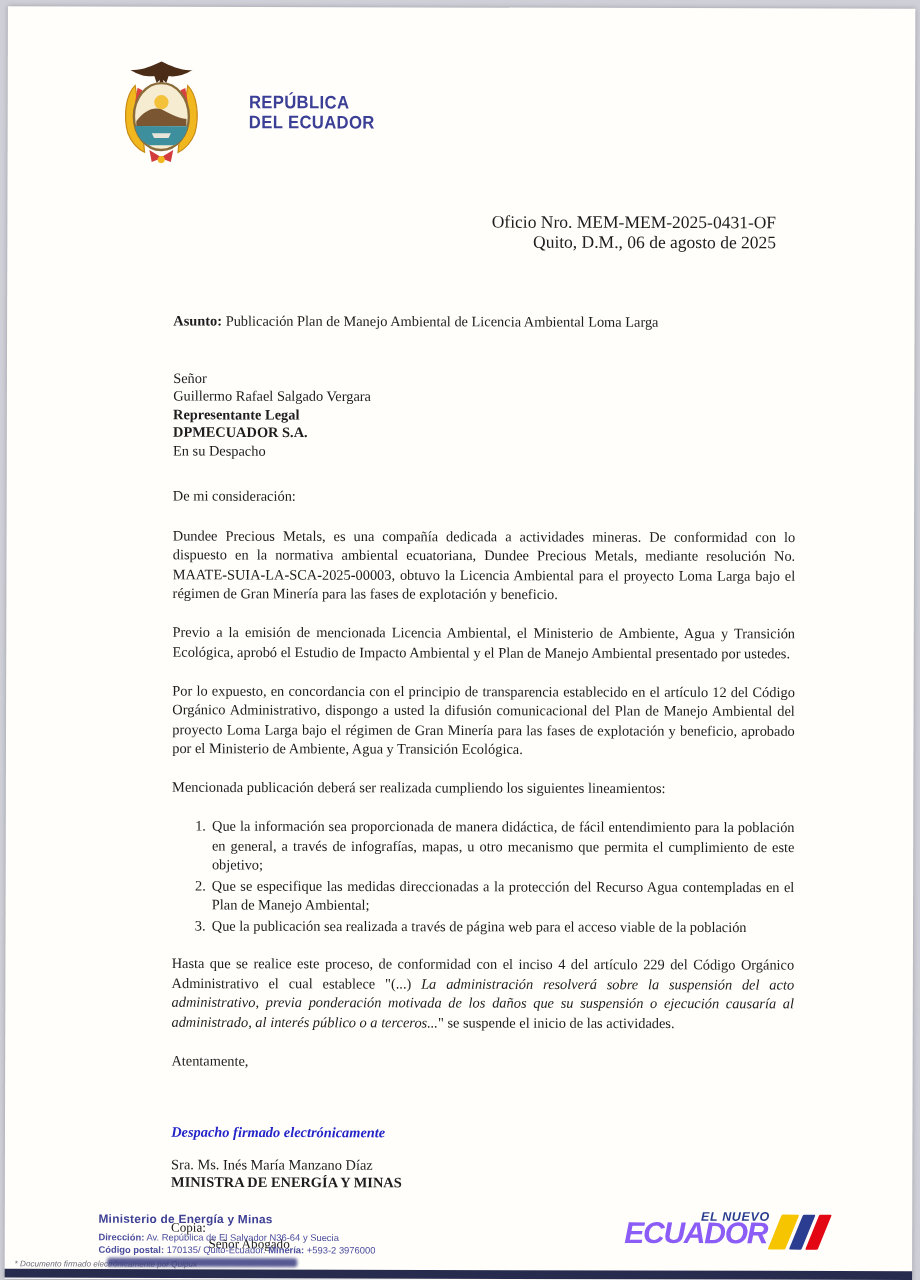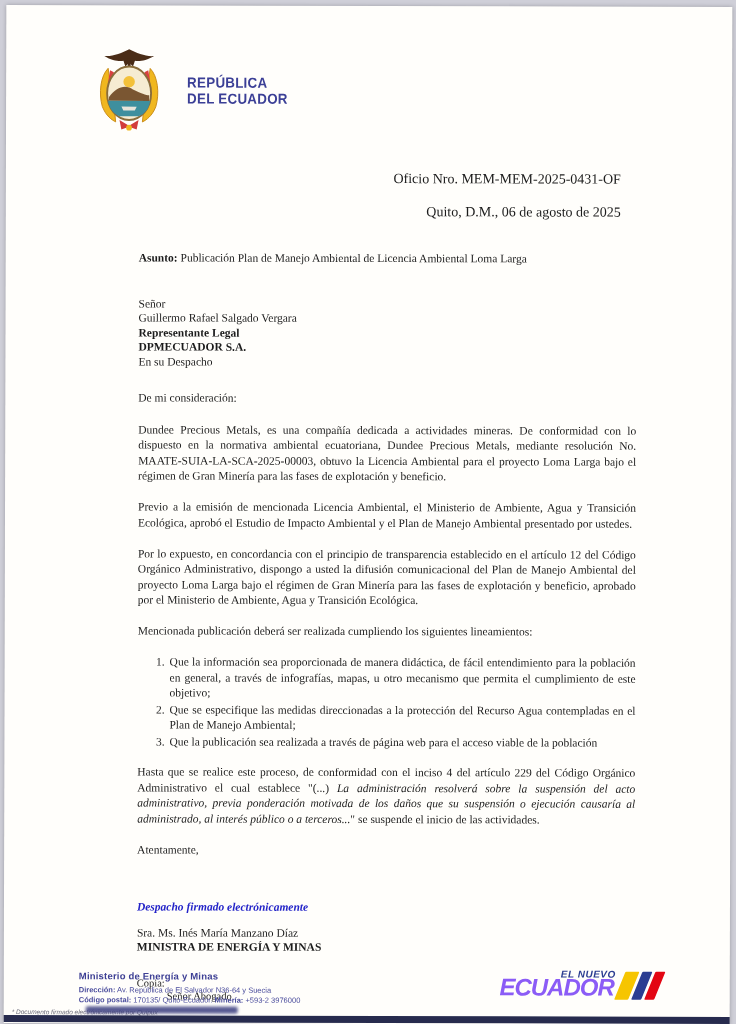--- a/index.html
+++ b/index.html
@@ -10,32 +10,32 @@
     position:relative;
   }
   .page{
     position:absolute;left:5px;top:6px;right:5px;bottom:0;
     background:#fffefb;
     box-shadow:0 0 4px rgba(0,0,0,.25);
     transform:rotate(0.15deg);
     color:#1c1c1c;
   }
   
-  .crest-wrap{position:absolute;left:75px;top:42px;display:flex;align-items:center;gap:10px;}
+  .crest-wrap{position:absolute;left:75px;top:42px;display:flex;align-items:center;gap:22px;}
   .crest-svg{width:96px;height:86px;display:block;}
   .republic{
     font-family:"Liberation Sans","DejaVu Sans",sans-serif;
     font-weight:bold;color:#3b3f96;font-size:14.5px;line-height:16px;
     letter-spacing:.3px;transform:scaleX(.92);transform-origin:left;
   }
   .oficio-block{
     position:absolute;right:111px;top:165px;text-align:right;
     font-weight:normal;font-size:14px;line-height:16px;
   }
-  .oficio-block .date{margin-top:17px;}
+  .oficio-block .date{}
   
   .letter{
     position:absolute;left:133px;top:245px;width:498px;
     font-size:11.5px;line-height:15.5px;
   }
   .letter p{margin:0 0 15.5px 0;text-align:justify;}
   .subject{margin-bottom:30px !important;}
   .recipient{margin-bottom:22px !important;text-align:left !important;line-height:14.5px;}
   .greeting{margin-bottom:16px !important;}
   b.inline{font-weight:bold;}

